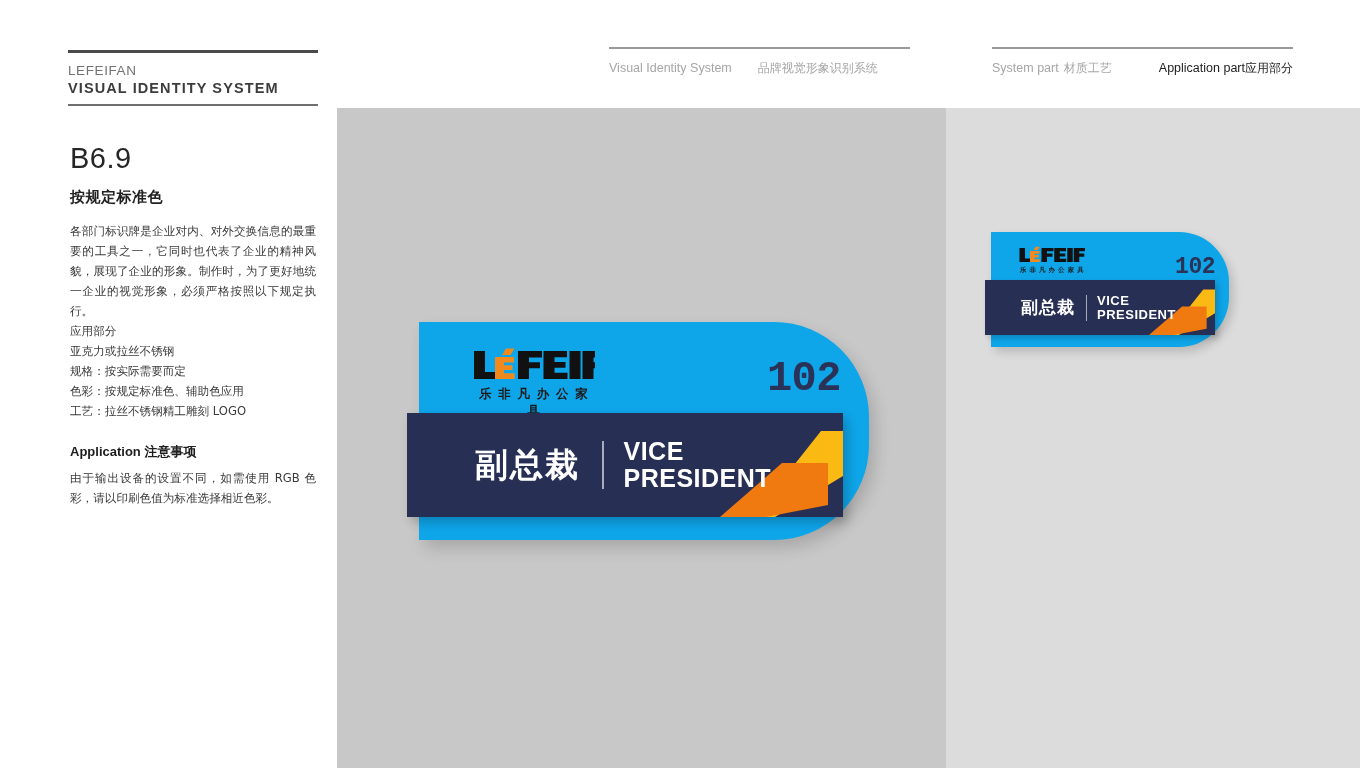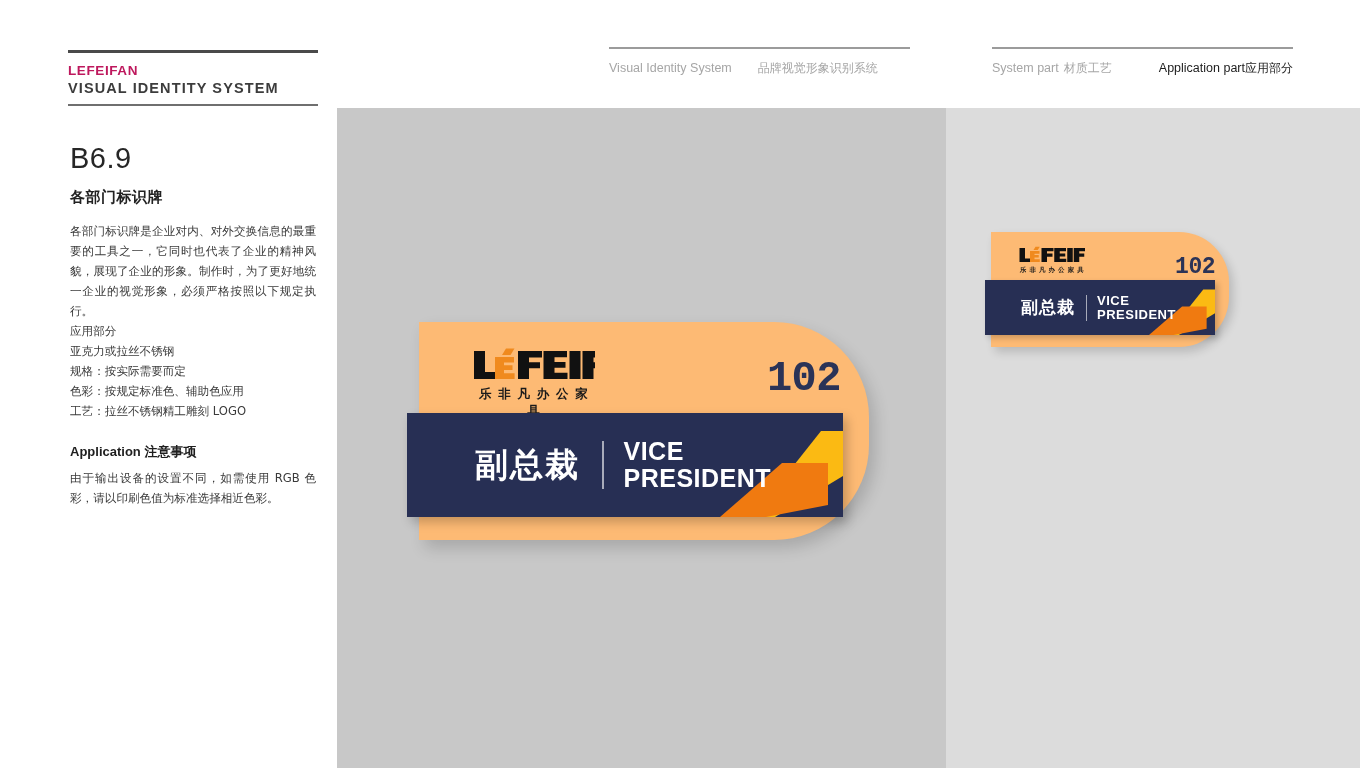--- a/index.html
+++ b/index.html
@@ -9,21 +9,21 @@
     font-family: "Liberation Sans", "DejaVu Sans", sans-serif;
     overflow: hidden;
   }
   #page { position: relative; width: 1366px; height: 768px; background: #fff; }
 
   
   .brand-block { position: absolute; left: 68px; top: 50px; width: 250px; }
   .brand-rule-top { height: 3px; background: #4a4a4a; width: 250px; }
   .brand-rule-bot { height: 1.5px; background: #6f6f6f; width: 250px; margin-top: 7px; }
   .brand-name {
-    font-size: 13.5px; font-weight: bold; color: #be185d;
+    font-size: 13.5px; font-weight: normal; color: #737373;
     letter-spacing: 0.6px; margin-top: 9px; line-height: 17px;
   }
   .brand-sub {
     font-size: 14.5px; font-weight: bold; color: #3c3c3c;
     letter-spacing: 1.1px; line-height: 18px;
   }
 
   .hdr-group { position: absolute; top: 47px; }
   .hdr-group .hdr-rule { height: 1.5px; background: #9b9b9b; }
   .hdr-row { display: flex; align-items: baseline; margin-top: 11px; }
@@ -70,21 +70,21 @@
   }
 
   
   .panel { position: absolute; }
   #panel-left  { left: 337px;  top: 108px; width: 609px; height: 660px; background: #c8c8c8; }
   #panel-right { left: 946px;  top: 108px; width: 414px; height: 660px; background: #dcdcdc; }
 
   
   .sign {
     position: absolute;
-    background: #fdba74;
+    background: #0ea5e9;
     box-shadow: 6px 8px 16px rgba(0,0,0,0.16);
   }
   .sign .logo-wrap { position: absolute; }
   .sign .roomno {
     position: absolute; color: #2a3357; font-weight: bold;
     font-family: Liberation Mono, monospace; letter-spacing: -0.5px; margin-top: 9px;
   }
   .navy-band {
     position: absolute; background: #272f54; overflow: hidden;
     box-shadow: 4px 5px 10px rgba(0,0,0,0.22);
@@ -138,21 +138,21 @@
       <span class="hdr-item">System part</span>
       <span class="hdr-item cn" style="margin-left:5px;">材质工艺</span>
       <span class="spacer"></span>
       <span class="hdr-item active">Application part</span>
       <span class="hdr-item active cn" style="">应用部分</span>
     </div>
   </div>
 
   <div class="sidebar">
     <div class="sec-code">B6.9</div>
-    <div class="sec-title">各部门标识牌</div>
+    <div class="sec-title">按规定标准色</div>
     <div class="body-cn">各部门标识牌是企业对内、对外交换信息的最重要的工具之一，它同时也代表了企业的精神风貌，展现了企业的形象。制作时，为了更好地统一企业的视觉形象，必须严格按照以下规定执行。</div>
     <div class="spec-list">
       <div>应用部分</div>
       <div>亚克力或拉丝不锈钢</div>
       <div>规格：按实际需要而定</div>
       <div>色彩：按规定标准色、辅助色应用</div>
       <div>工艺：拉丝不锈钢精工雕刻 LOGO</div>
     </div>
     <div class="attn-title">
       <span>Application</span>

